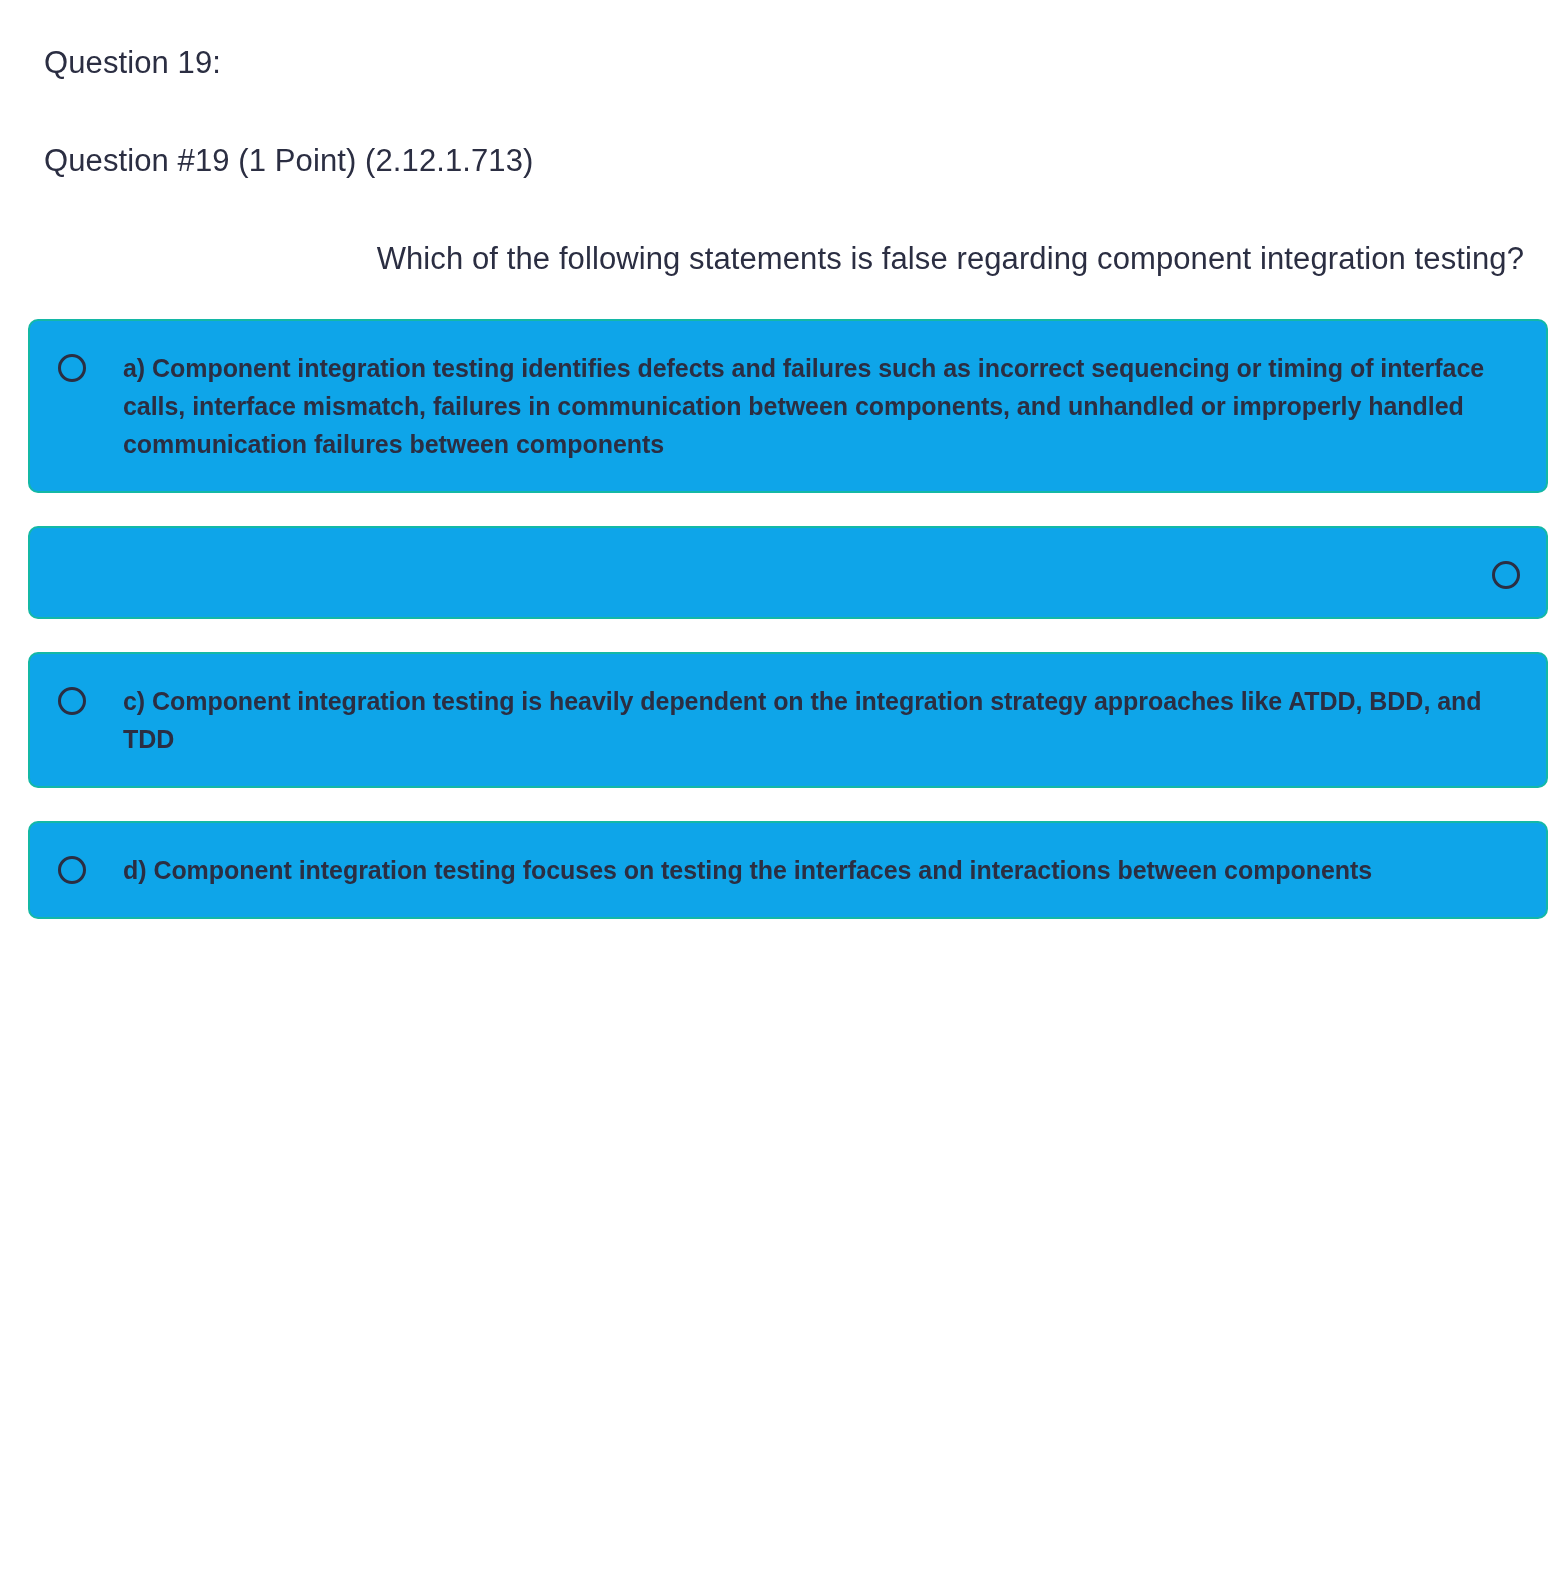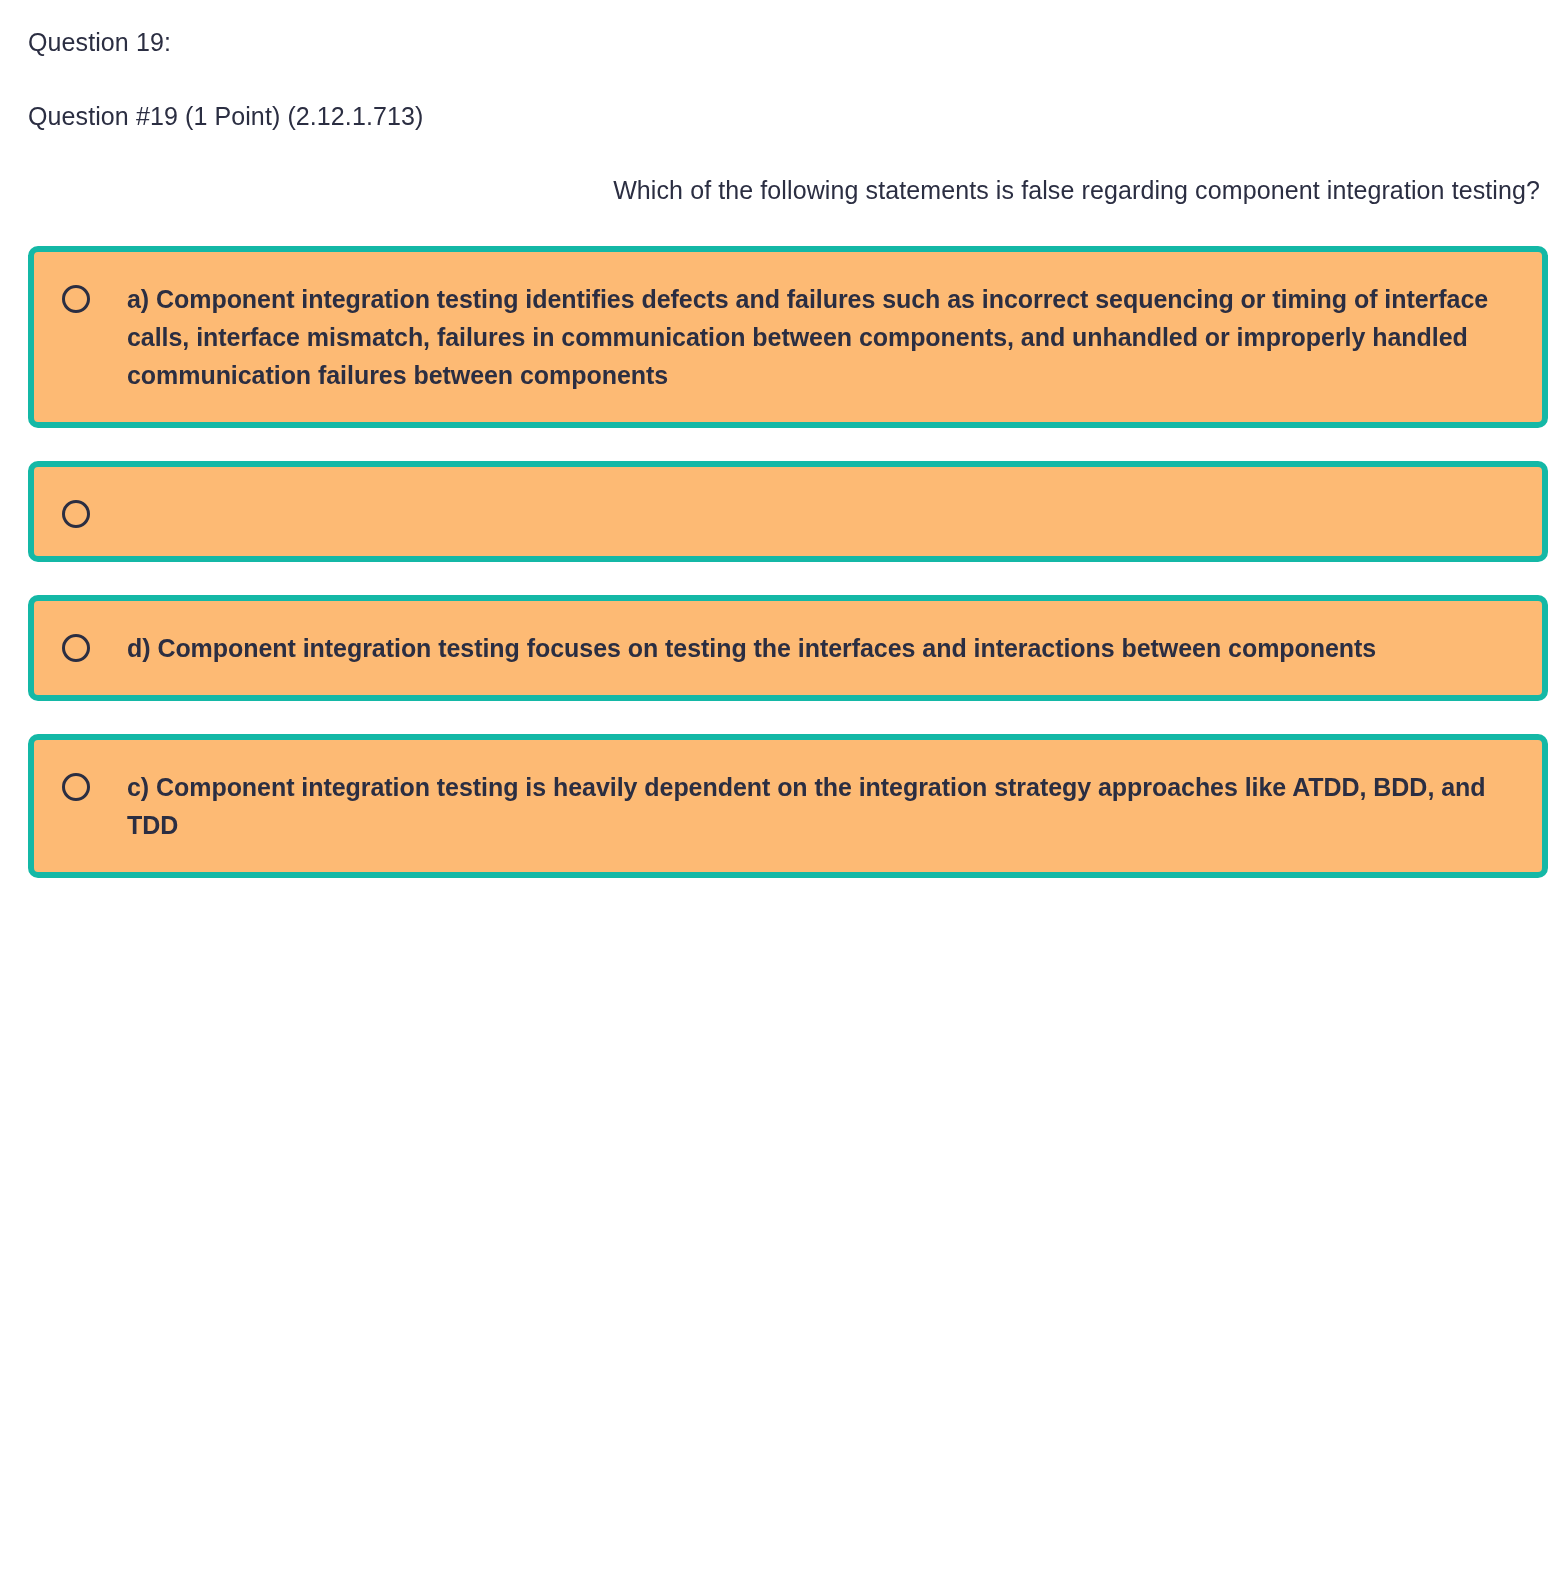--- a/index.html
+++ b/index.html
@@ -24,50 +24,51 @@
     padding: 0;
   }
 
   .header-block {
     padding: 22px 28px 0 28px;
   }
 
   .q-label,
   .q-meta,
   .q-prompt {
-    font-size: 25px;
+    font-size: 31px;
     font-weight: 400;
     line-height: 1.35;
     color: #2b2e42;
     letter-spacing: 0.1px;
-    margin: 0;
+    margin: 16px;
   }
 
   .q-label { padding-top: 4px; }
   .q-meta  { padding-top: 40px; }
   .q-prompt{ padding-top: 40px; text-align: right; }
 
   .options {
     margin-top: 39px;
     padding: 0 20px 0 28px;
     display: flex;
     flex-direction: column;
     gap: 33px;
   }
 
   .option-card {
-    border: 6px solid #14b8a6;
+    border: 2px solid #14b8a6;
     border-radius: 10px;
-    background: #fdba74;
+    background: #0ea5e9;
     box-sizing: border-box;
     display: flex;
     align-items: flex-start;
     padding: 28px 26px 28px 28px;
     min-height: 72px;
     cursor: pointer;
+    justify-content: flex-end;
   }
 
   .radio {
     flex: 0 0 auto;
     width: 28px;
     height: 28px;
     border: 3px solid #2b2e42;
     border-radius: 50%;
     background: transparent;
     box-sizing: border-box;
@@ -104,24 +105,24 @@
       <span class="radio"></span>
       <span class="option-text">a) Component integration testing identifies defects and failures such as incorrect sequencing or timing of interface calls, interface mismatch, failures in communication between components, and unhandled or improperly handled communication failures between components</span>
     </div>
 
     <div class="option-card">
       <span class="radio"></span>
     </div>
 
     <div class="option-card">
       <span class="radio"></span>
-      <span class="option-text">d) Component integration testing focuses on testing the interfaces and interactions between components</span>
+      <span class="option-text">c) Component integration testing is heavily dependent on the integration strategy approaches like ATDD, BDD, and TDD</span>
     </div>
 
     <div class="option-card">
       <span class="radio"></span>
-      <span class="option-text">c) Component integration testing is heavily dependent on the integration strategy approaches like ATDD, BDD, and TDD</span>
+      <span class="option-text">d) Component integration testing focuses on testing the interfaces and interactions between components</span>
     </div>
 
   </div>
 
   <div class="filler"></div>
 </div>
 
 </body></html>

